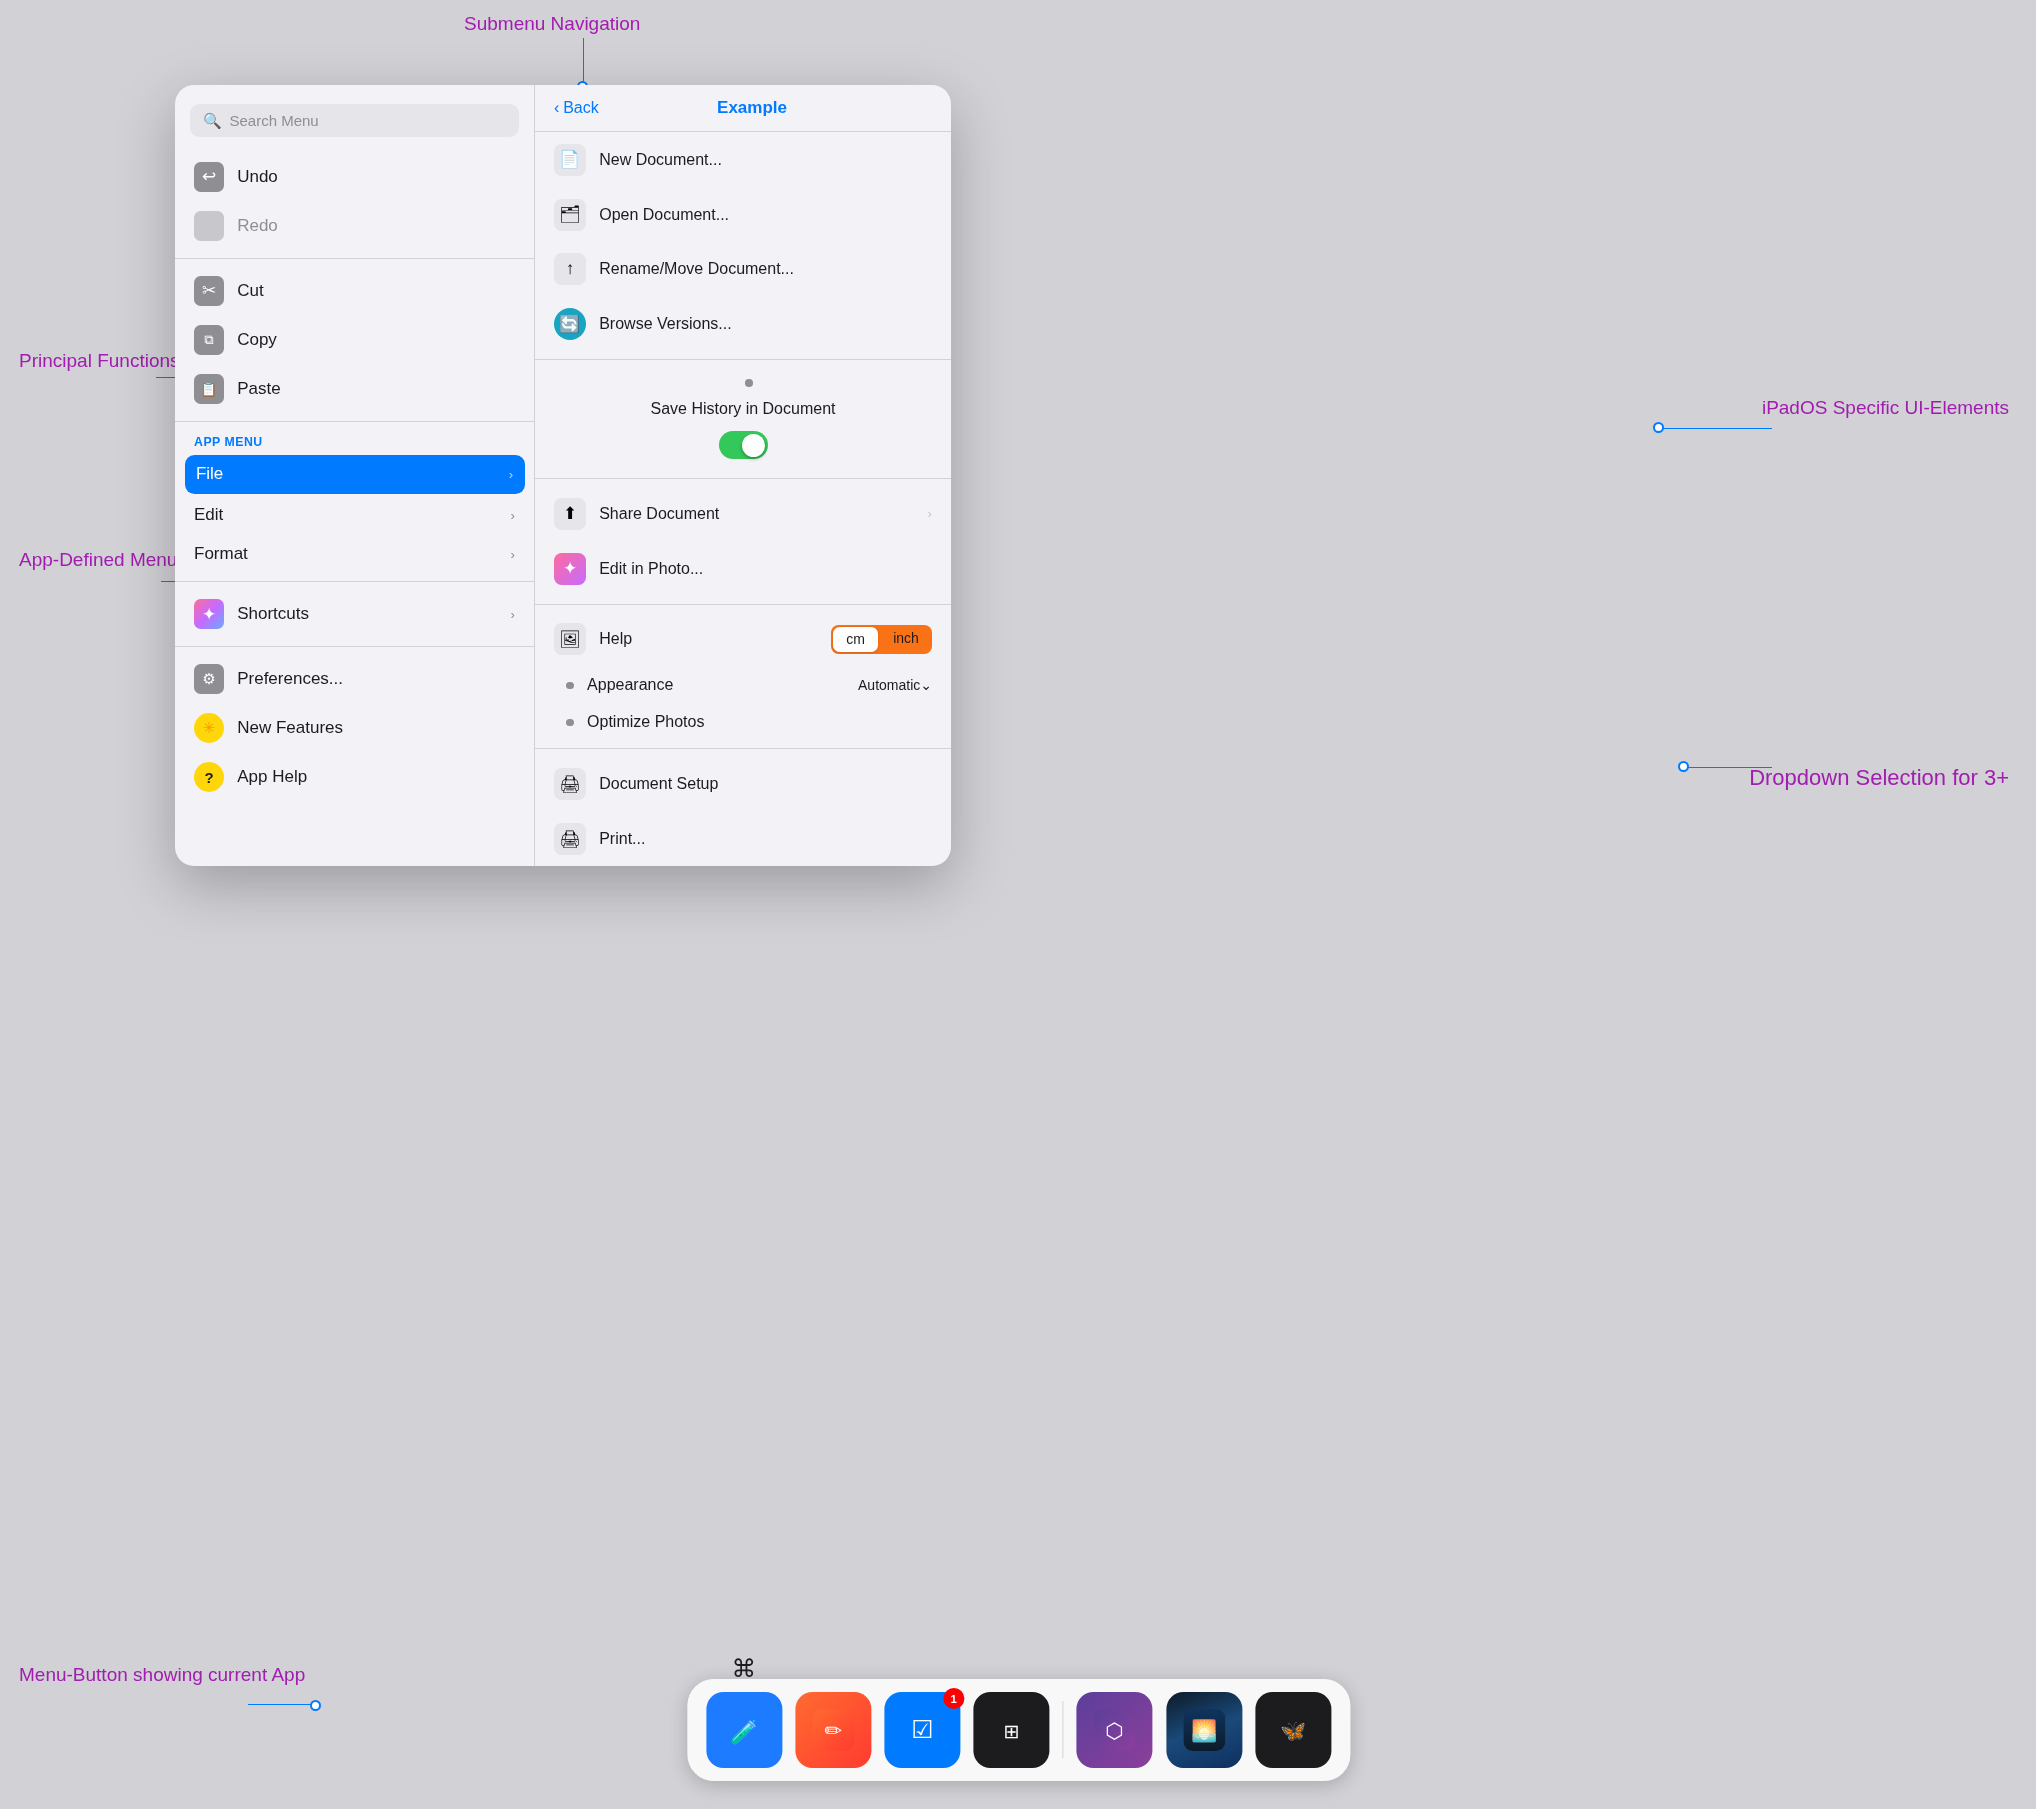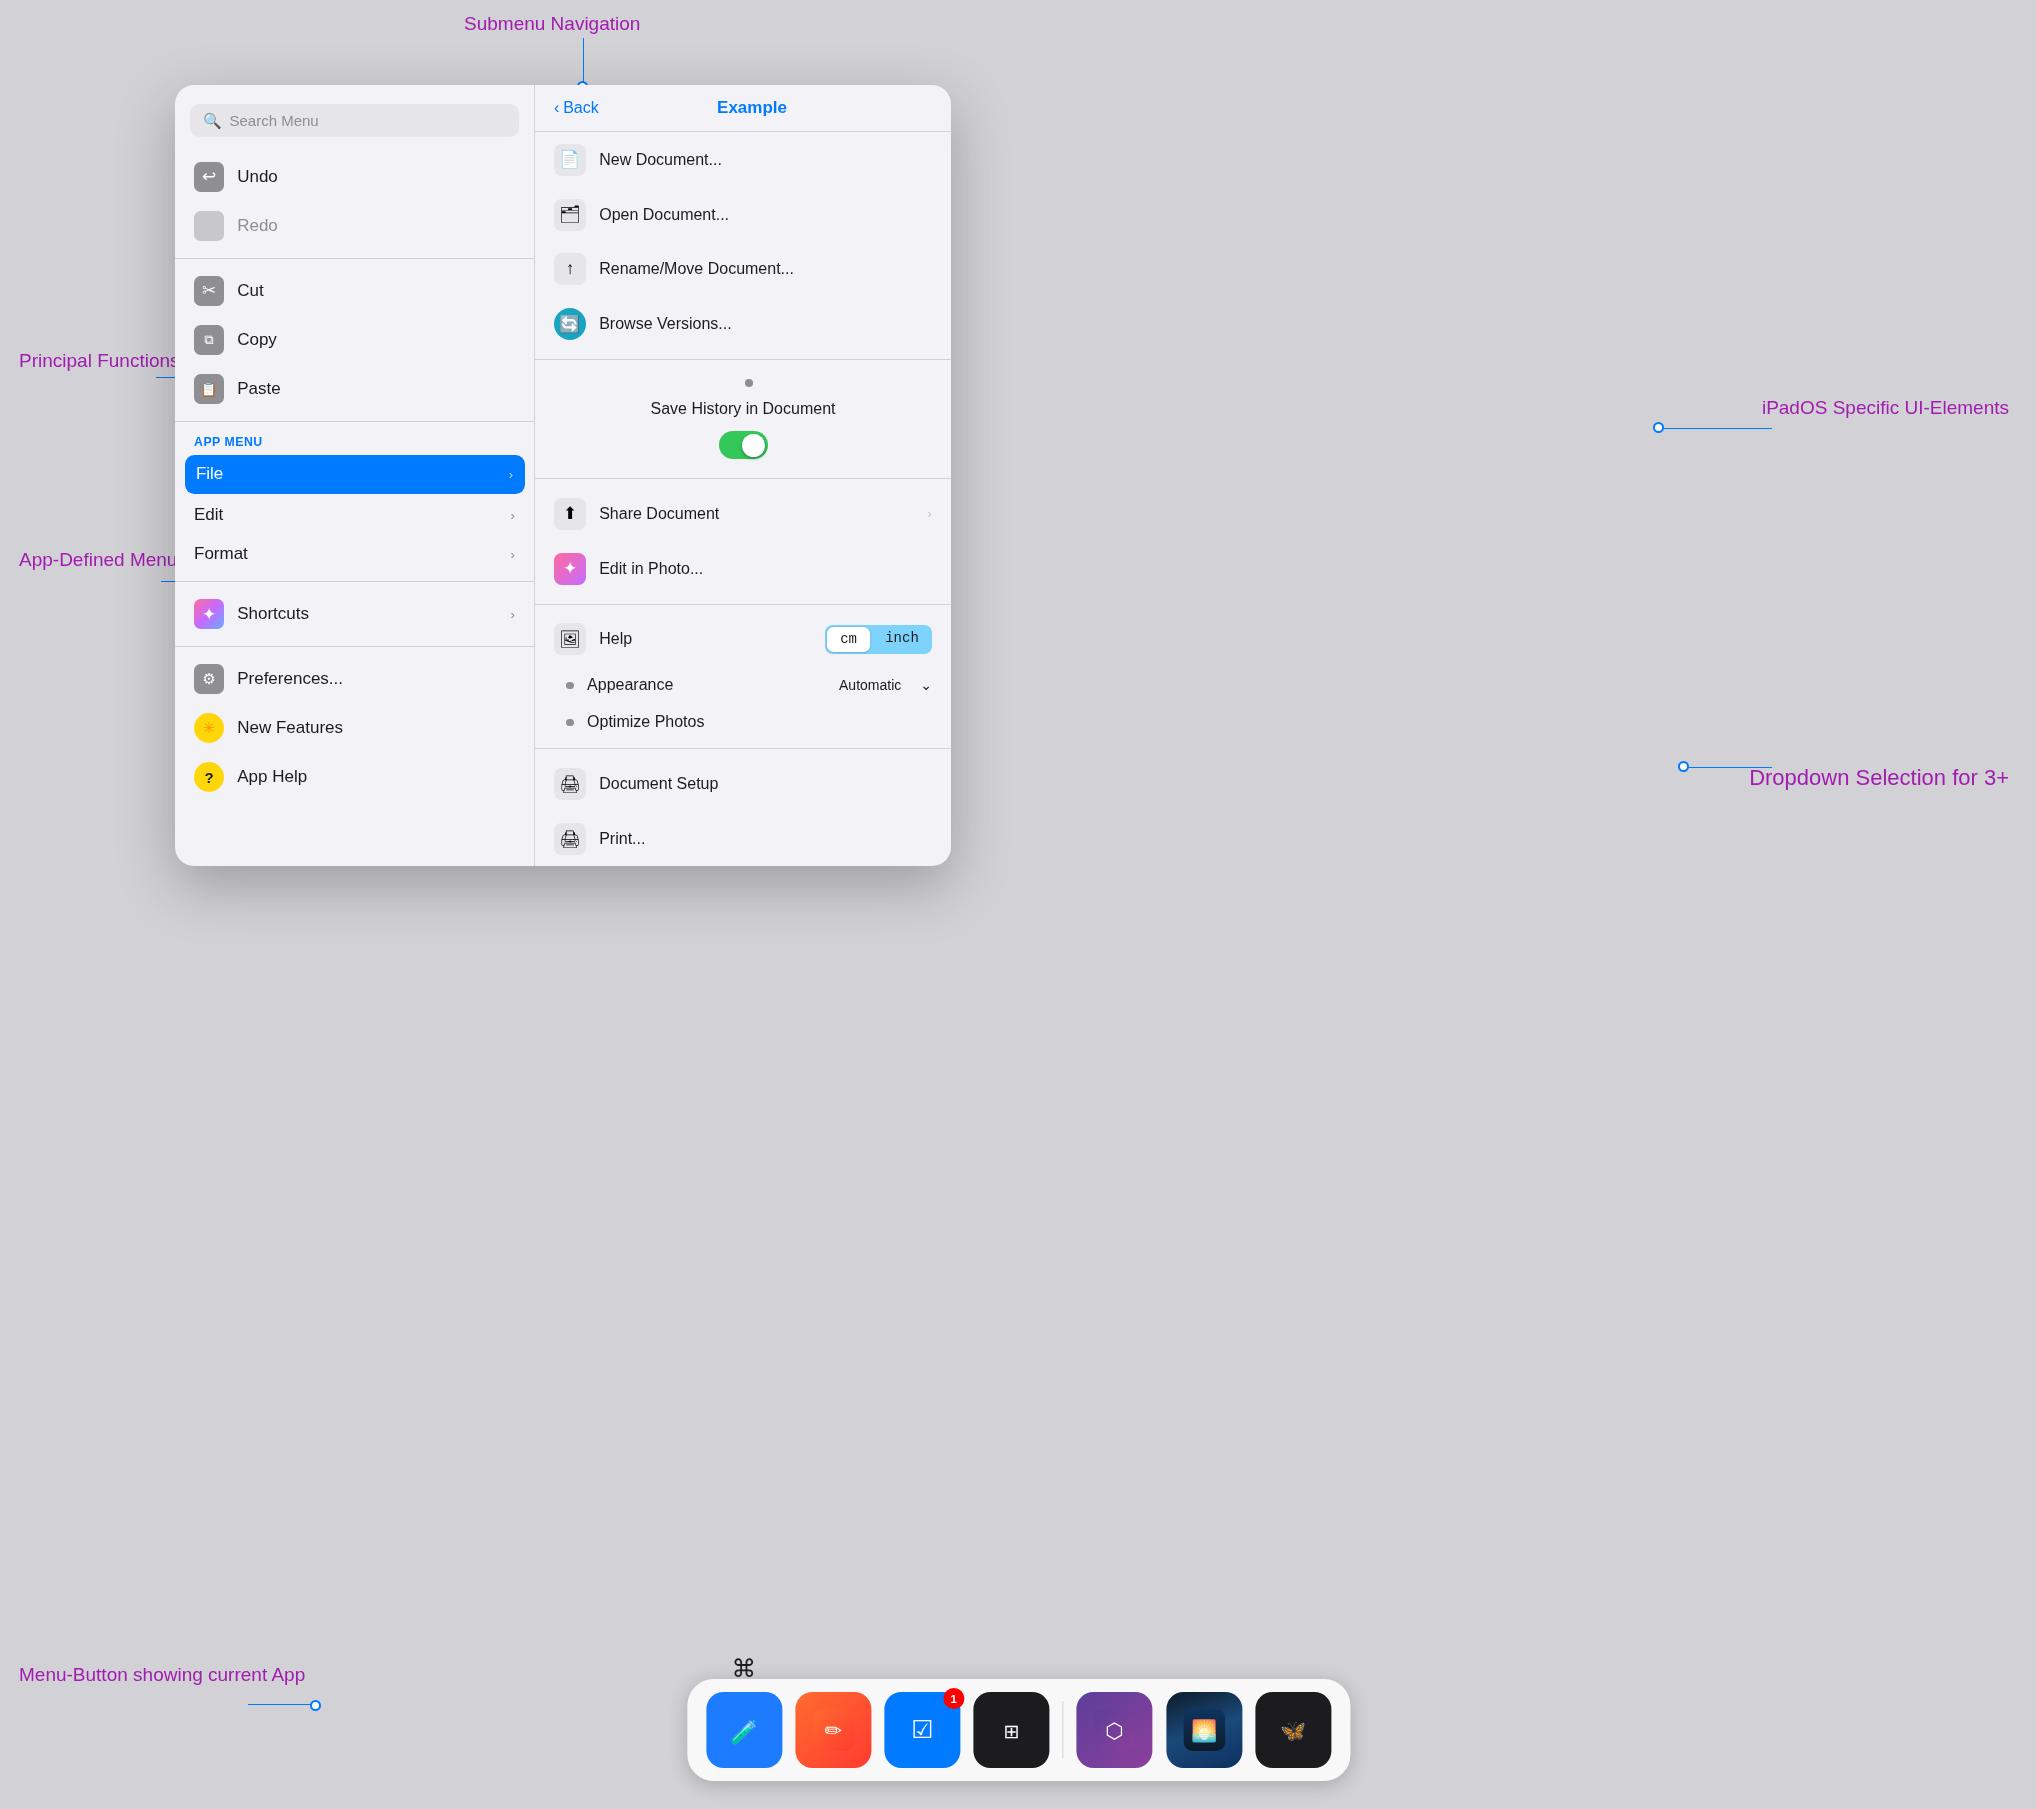--- a/index.html
+++ b/index.html
@@ -272,24 +272,23 @@
     
     .units-row {
       display: flex;
       align-items: center;
       padding: 11.4px 19px;
       gap: 13.2px;
     }
 
     .units-toggle {
       display: flex;
-      background: #7dd3fc;
+      background: #f97316;
       border-radius: 7.6px;
       overflow: hidden;
-      font-family: Liberation Mono, monospace;
     }
 
     .units-btn {
       padding: 4.7px 13.2px;
       font-size: 14px;
       color: #1c1c1e;
       cursor: pointer;
     }
 
     .units-btn.active {
@@ -311,21 +310,21 @@
       font-size: 16px;
       color: #1c1c1e;
       flex: 1;
     }
 
     .appearance-value {
       font-size: 14px;
       color: #1c1c1e;
       display: flex;
       align-items: flex-end;
-      gap: 19px;
+      gap: 0;
     }
 
     
     .optimize-row {
       display: flex;
       align-items: center;
       padding: 9.5px 19px;
       gap: 13.2px;
       position: relative;
     }

